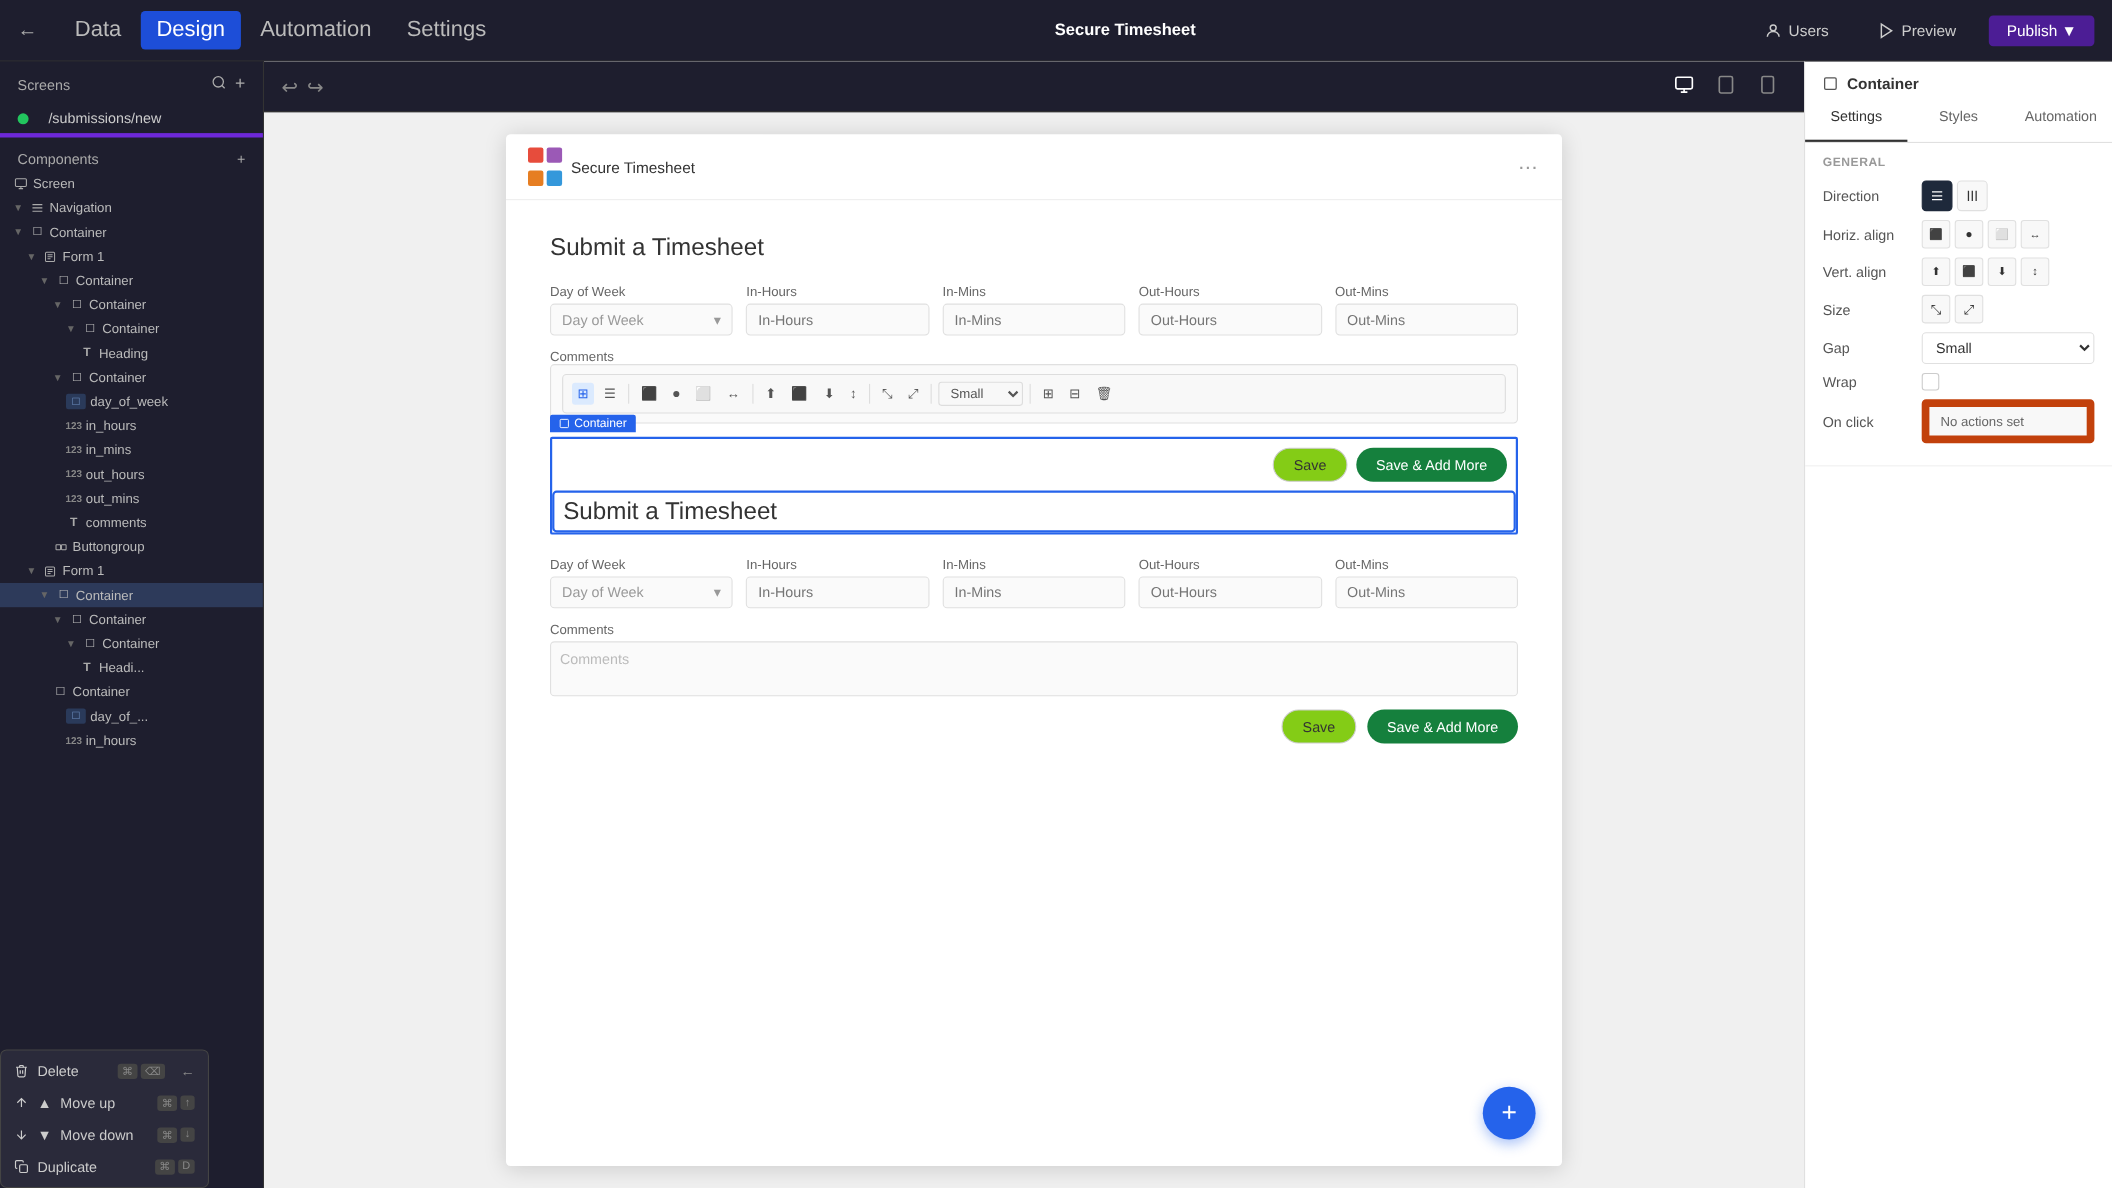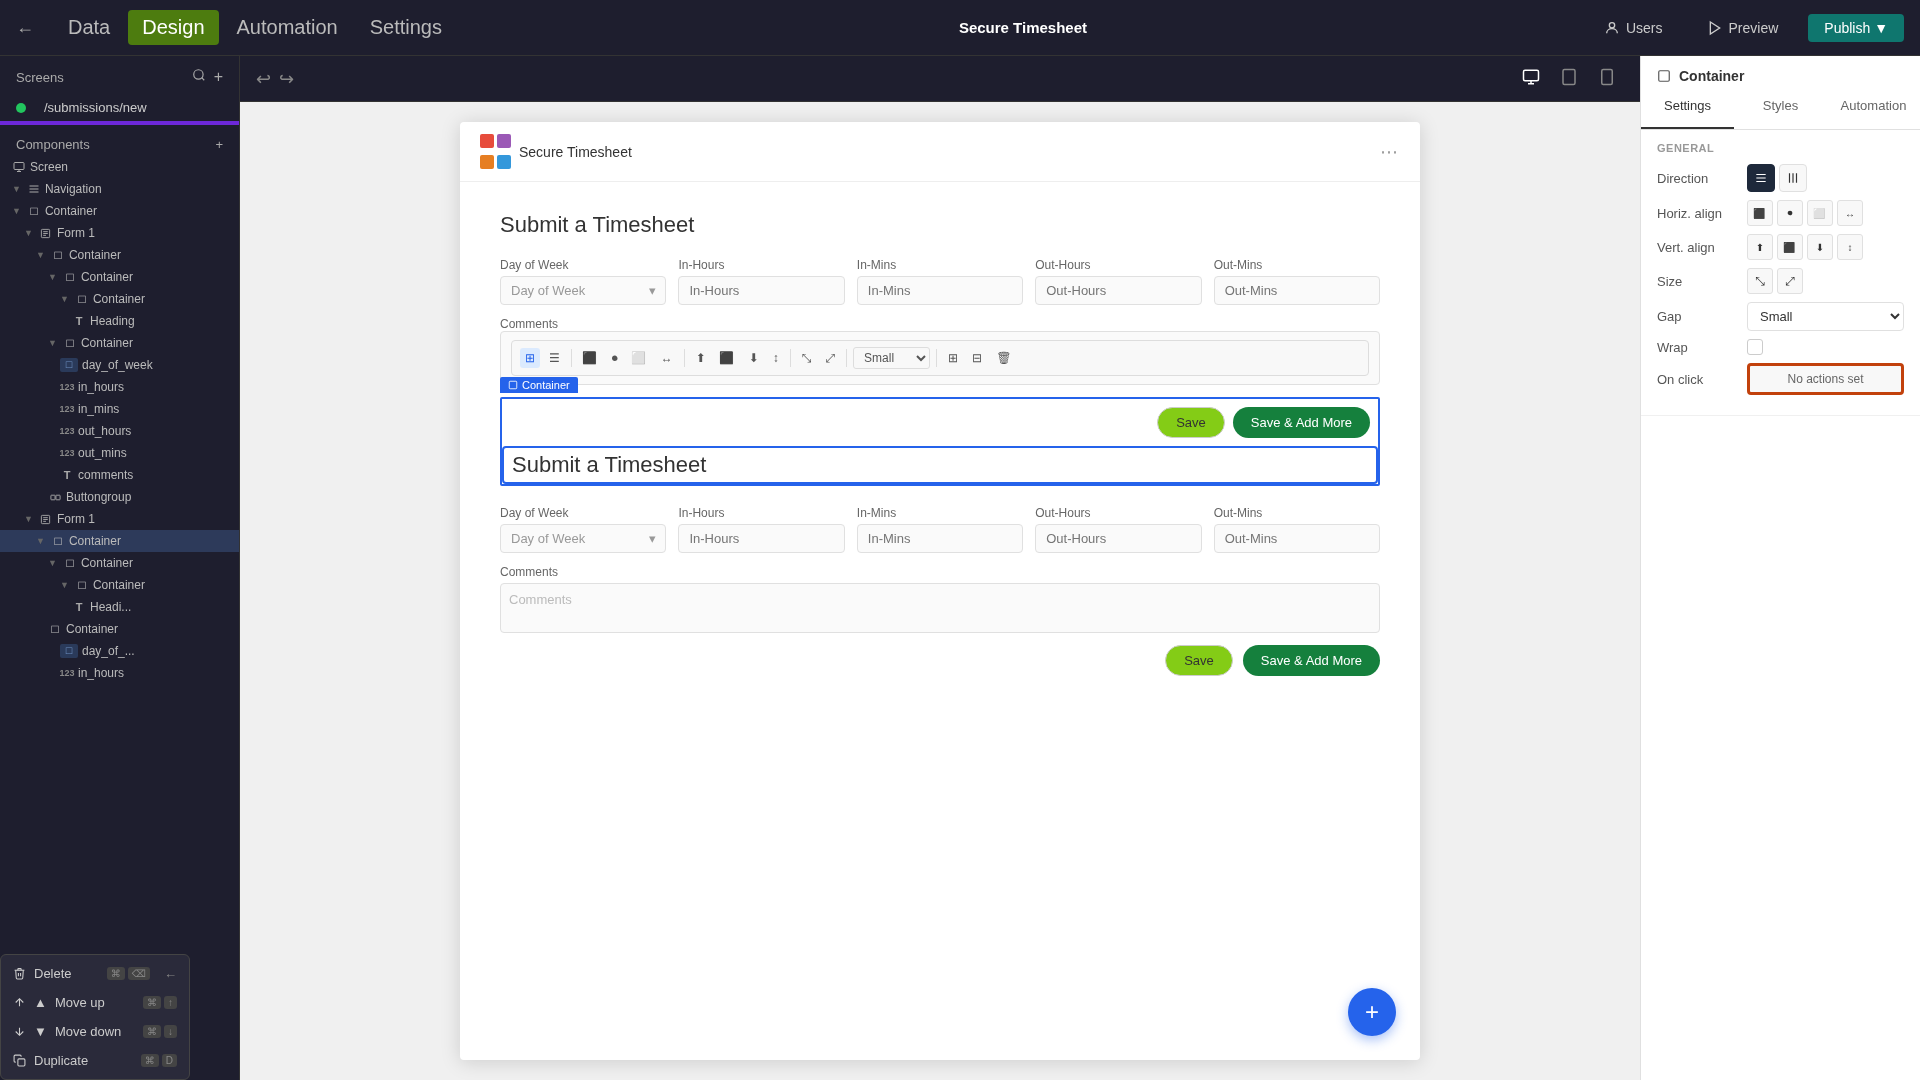--- a/index.html
+++ b/index.html
@@ -7,25 +7,25 @@
 
     
     .top-nav {
       display: flex; align-items: center; height: 56px;
       background: #1e1e2e; color: #ccc; padding: 0 16px;
       border-bottom: 1px solid #333;
     }
     .top-nav .back-btn { color: #aaa; cursor: pointer; margin-right: 20px; font-size: 18px; }
     .top-nav .nav-tabs { display: flex; gap: 4px; }
     .top-nav .nav-tab { padding: 6px 14px; border-radius: 4px; cursor: pointer; font-size: 20px; color: #bbb; }
-    .top-nav .nav-tab.active { background: #4d7c0f; color: #fff; }
+    .top-nav .nav-tab.active { background: #1d4ed8; color: #fff; }
     .top-nav .title { flex: 1; text-align: center; font-weight: 600; font-size: 15px; color: #fff; }
     .top-nav .right-actions { display: flex; align-items: center; gap: 16px; }
     .top-nav .right-actions .btn { display: flex; align-items: center; gap: 6px; padding: 6px 14px; border-radius: 4px; cursor: pointer; font-size: 14px; color: #ccc; }
-    .top-nav .publish-btn { background: #0f766e; color: #fff; padding: 6px 16px; border-radius: 4px; cursor: pointer; font-size: 14px; font-weight: 500; }
+    .top-nav .publish-btn { background: #4c1d95; color: #fff; padding: 6px 16px; border-radius: 4px; cursor: pointer; font-size: 14px; font-weight: 500; }
 
     
     .main-layout { display: flex; height: calc(1080px - 56px); }
 
     
     .left-sidebar { width: 240px; background: #1e1e2e; border-right: 1px solid #333; display: flex; flex-direction: column; flex-shrink: 0; }
     .sidebar-section-header { display: flex; align-items: center; justify-content: space-between; padding: 12px 16px 8px; color: #aaa; font-size: 13px; }
     .sidebar-section-header .add-btn { color: #aaa; cursor: pointer; font-size: 16px; }
     .screen-item { display: flex; align-items: center; gap: 18px; padding: 6px 16px; cursor: pointer; color: #ccc; font-size: 13px; }
     .screen-dot { width: 10px; height: 10px; border-radius: 50%; background: #22c55e; flex-shrink: 0; }
@@ -113,21 +113,21 @@
 
     .direction-btn { width: 28px; height: 28px; border: 1px solid #e0e0e0; border-radius: 4px; display: flex; align-items: center; justify-content: center; cursor: pointer; background: #f8f8f8; }
     .direction-btn.active { background: #1e293b; color: #fff; border-color: #1e293b; }
     .direction-btn svg { width: 14px; height: 14px; }
 
     .align-btn { width: 26px; height: 26px; border: 1px solid #e0e0e0; border-radius: 3px; display: flex; align-items: center; justify-content: center; cursor: pointer; background: #f8f8f8; font-size: 10px; }
 
     .rs-select { flex: 1; padding: 5px 8px; border: 1px solid #e0e0e0; border-radius: 4px; font-size: 13px; color: #333; background: #fff; }
     .rs-checkbox { width: 16px; height: 16px; border: 1px solid #ccc; border-radius: 3px; cursor: pointer; }
 
-    .on-click-btn { flex: 1; padding: 6px 10px; border: 3px solid #c2410c; border-radius: 4px; font-size: 12px; color: #666; background: #f8f8f8; text-align: center; cursor: pointer; }
+    .on-click-btn { flex: 1; padding: 6px 10px; border: 7px solid #c2410c; border-radius: 4px; font-size: 12px; color: #666; background: #f8f8f8; cursor: pointer; }
 
     .size-btn { width: 26px; height: 26px; border: 1px solid #e0e0e0; border-radius: 3px; display: flex; align-items: center; justify-content: center; cursor: pointer; background: #f8f8f8; font-size: 12px; }
 
     
     .fab { position: absolute; bottom: 24px; right: 24px; width: 48px; height: 48px; border-radius: 50%; background: #2563eb; color: #fff; display: flex; align-items: center; justify-content: center; font-size: 24px; cursor: pointer; box-shadow: 0 4px 12px rgba(37,99,235,0.4); }
 
     
     .logo-grid { display: grid; grid-template-columns: 14px 14px; gap: 3px; }
 
     

